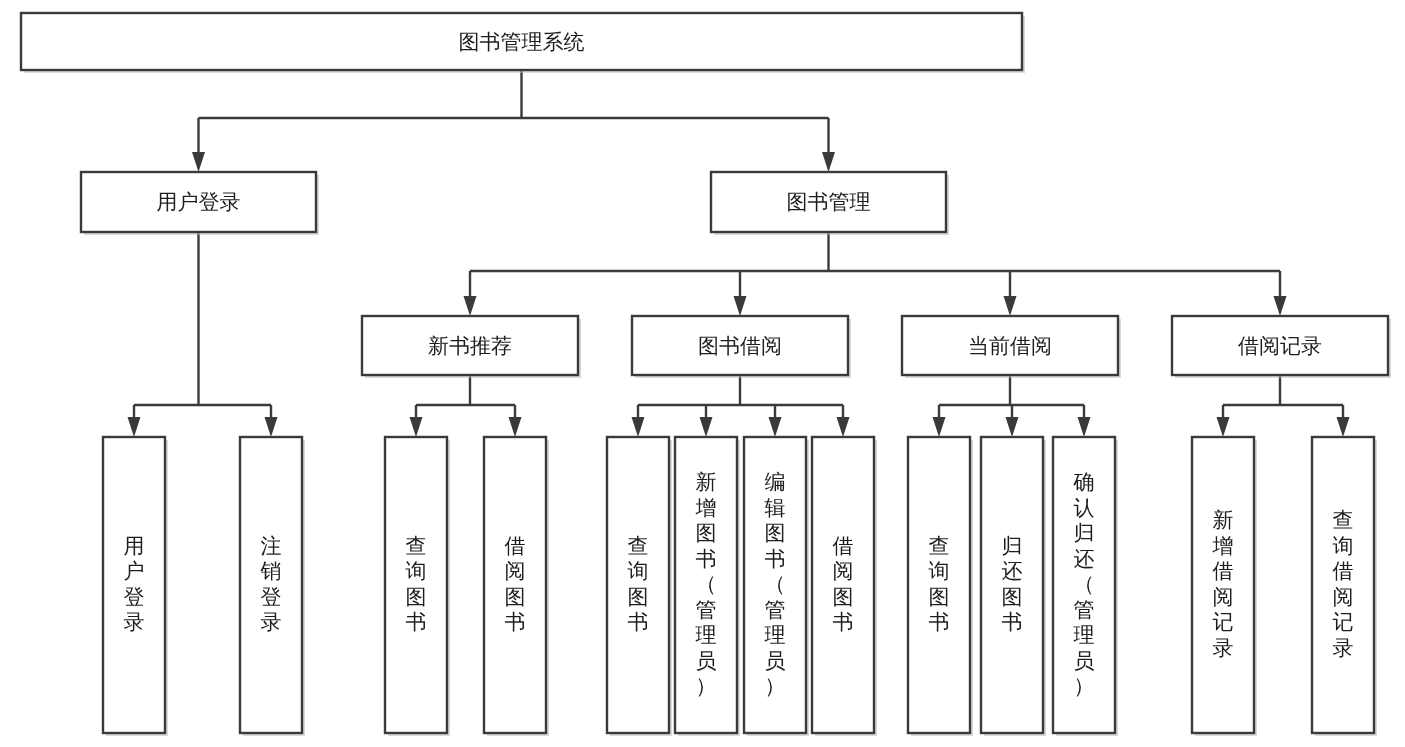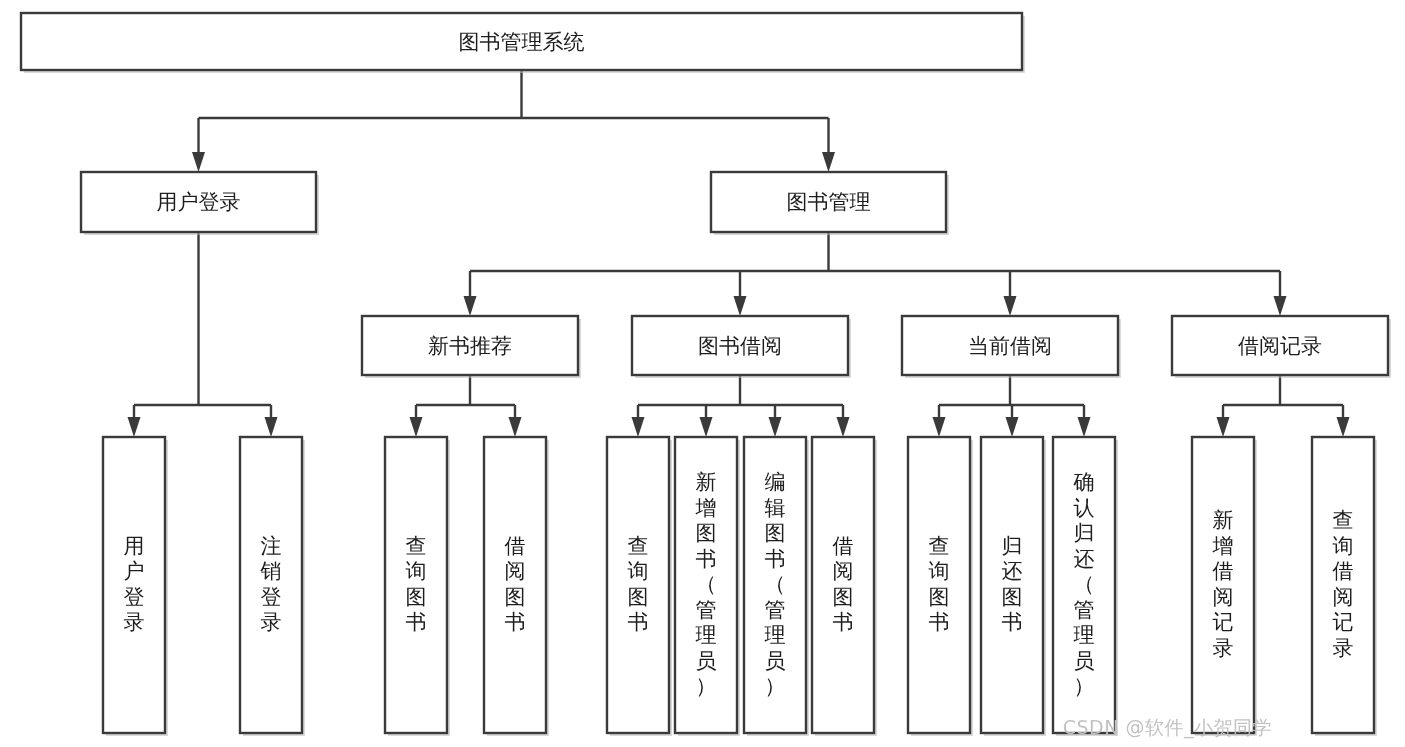--- a/index.html
+++ b/index.html
@@ -241,14 +241,13 @@
           <rect x="1192" y="437" width="62" height="296" class="node-box"></rect>
           <text x="1223" y="527.25" class="node-label-v"><tspan x="1223" dy="0">新</tspan><tspan x="1223" dy="25.5">增</tspan><tspan x="1223" dy="25.5">借</tspan><tspan x="1223" dy="25.5">阅</tspan><tspan x="1223" dy="25.5">记</tspan><tspan x="1223" dy="25.5">录</tspan></text>
         </g>
         <g>
           <rect x="1315" y="440" width="62" height="296" class="node-shadow"></rect>
           <rect x="1312" y="437" width="62" height="296" class="node-box"></rect>
           <text x="1343" y="527.25" class="node-label-v"><tspan x="1343" dy="0">查</tspan><tspan x="1343" dy="25.5">询</tspan><tspan x="1343" dy="25.5">借</tspan><tspan x="1343" dy="25.5">阅</tspan><tspan x="1343" dy="25.5">记</tspan><tspan x="1343" dy="25.5">录</tspan></text>
         </g>
       </g>
   </svg>
-  <div class="watermark-text">CSDN @软件_小贺同学</div>
 </div>
 
 </body></html>

